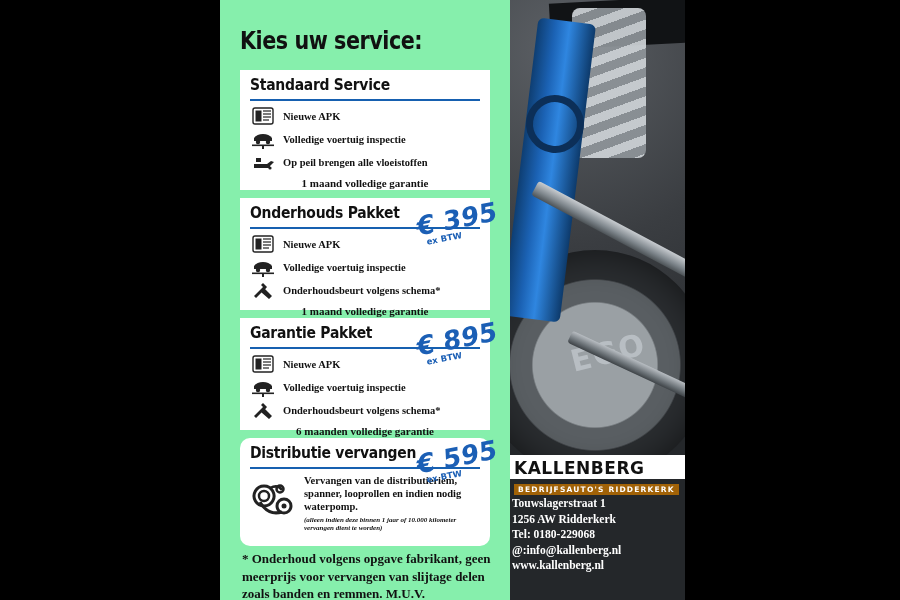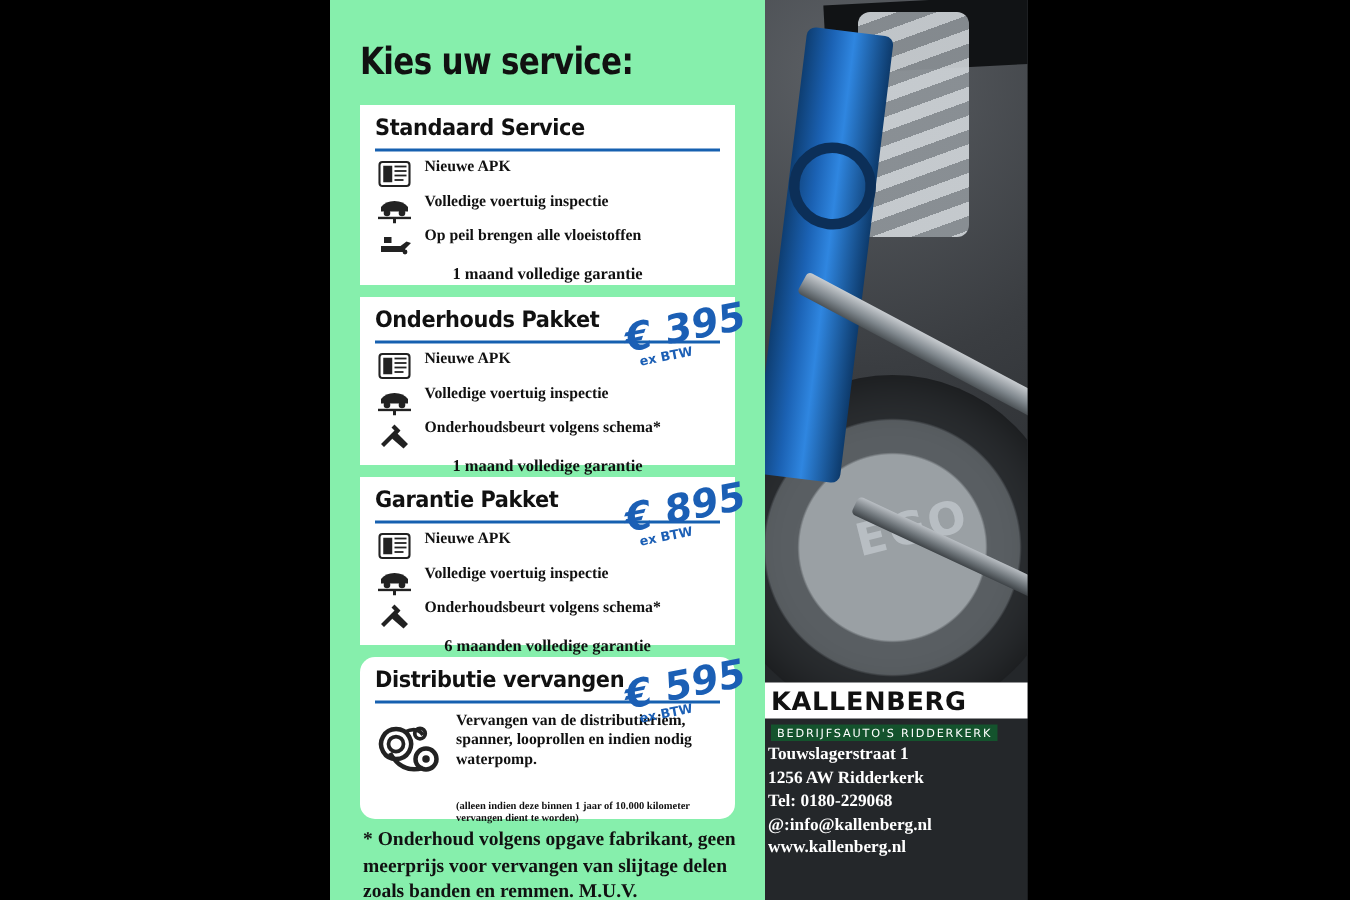--- a/index.html
+++ b/index.html
@@ -61,21 +61,21 @@
     line-height: 1.1;
   }
   .underline {
     height: 2px;
     background: #1660b0;
     width: 100%;
     margin: 0 0 5px 0;
   }
   .feat {
     display: flex;
-    align-items: flex-start;
+    align-items: center;
     gap: 7px;
     margin: 2px 0;
     min-height: 21px;
   }
   .feat-label {
     font-family: "Liberation Serif", serif;
     font-size: 10.5px;
     color: #111;
     font-weight: bold;
   }
@@ -120,21 +120,22 @@
     font-weight: bold;
     color: #111;
     line-height: 1.25;
   }
   .distri-small {
     font-family: "Liberation Serif", serif;
     font-size: 7px;
     font-weight: bold;
     color: #111;
     line-height: 1.2;
-    margin-top: 20px;
+    margin-top: 3px;
+    font-style: italic;
   }
   .footnote {
     position: absolute;
     left: 22px;
     top: 550px;
     width: 250px;
     font-family: "Liberation Serif", serif;
     font-size: 13px;
     font-weight: bold;
     color: #111;
@@ -252,24 +253,24 @@
     font-family: "DejaVu Sans", sans-serif;
     font-weight: bold;
     font-size: 17px;
     color: #111;
     letter-spacing: 0.5px;
     padding: 3px 0 0 4px;
   }
   .logo-sub {
     margin: 1px 0 0 4px;
     display: inline-block;
-    background: #14532d;
+    background: #a16207;
     color: #fff;
     font-family: "DejaVu Sans", sans-serif;
-    font-weight: normal;
+    font-weight: bold;
     font-size: 7.5px;
     letter-spacing: 1.2px;
     padding: 1px 4px;
   }
   .contact {
     position: absolute;
     left: 512px;
     top: 496px;
     width: 180px;
     color: #fff;

